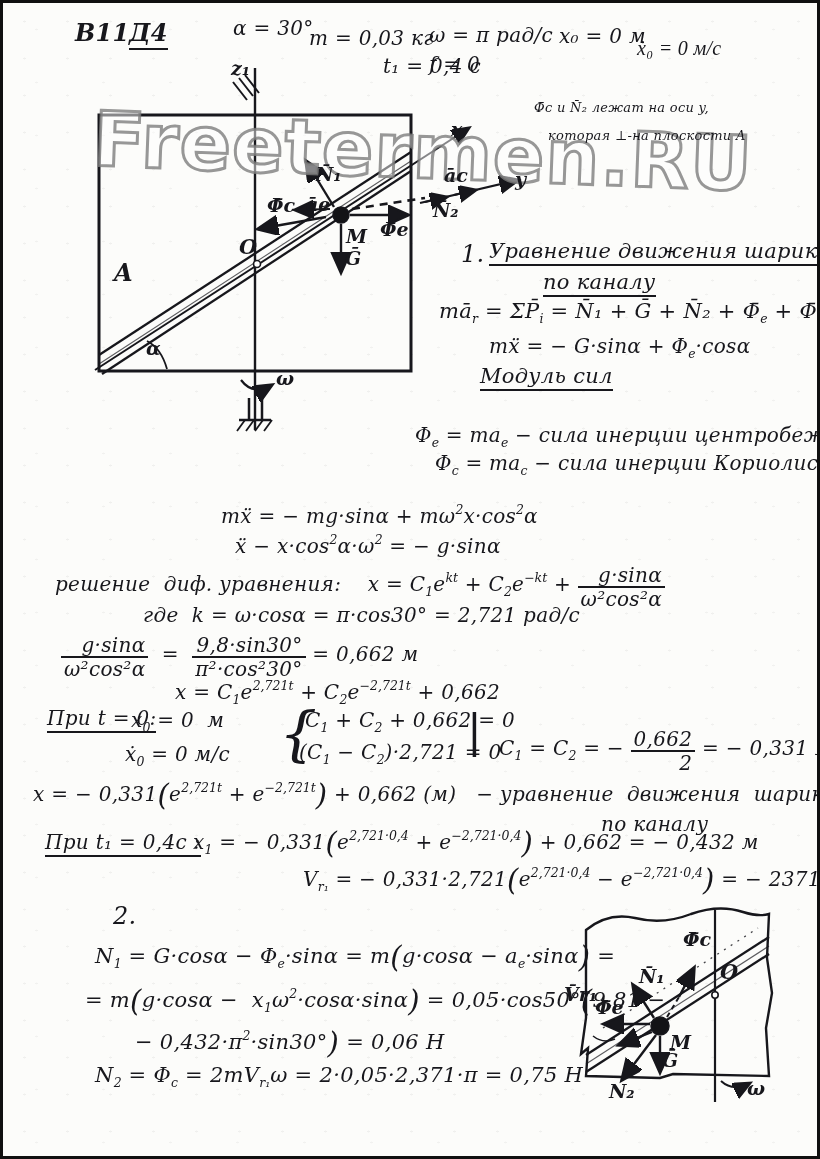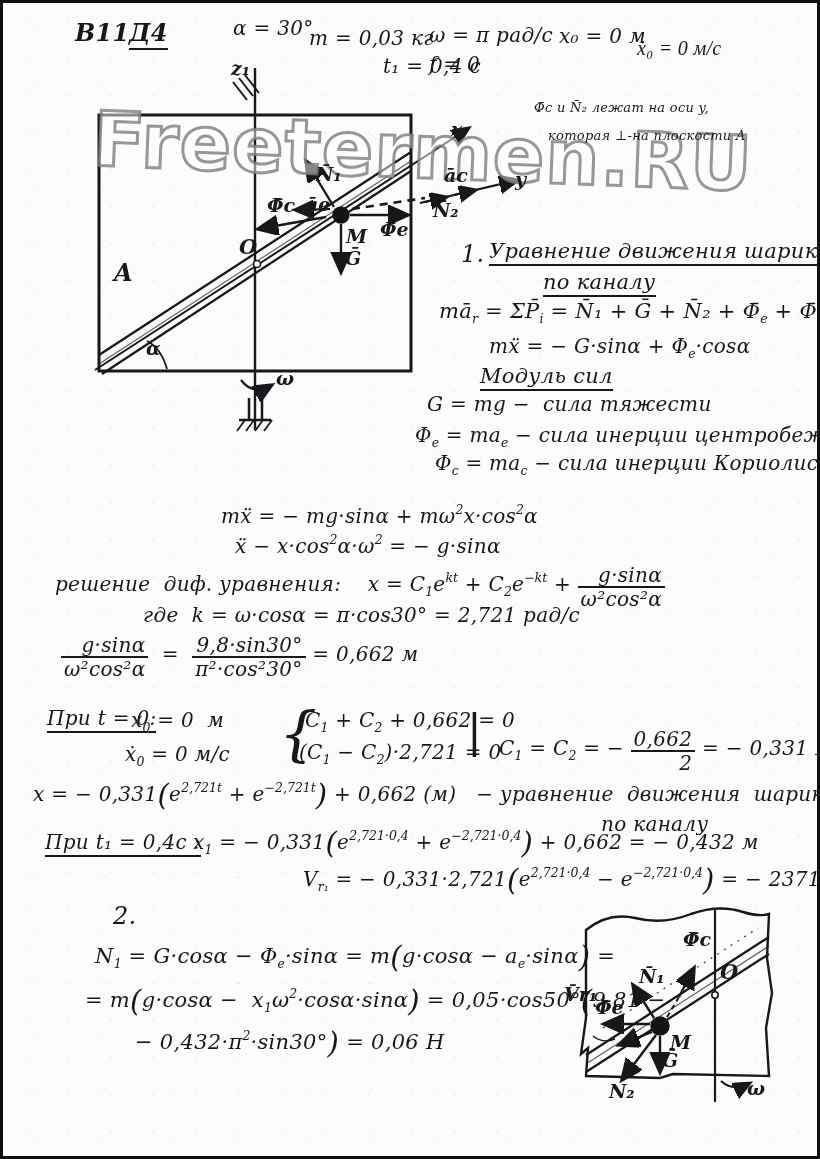--- a/index.html
+++ b/index.html
@@ -90,29 +90,29 @@
 
   <span class="eq sm" style="left:504px;top:98px;z-index:6;">Φ̄c и N̄₂ лежат на оси y,</span>
   <span class="eq sm" style="left:518px;top:126px;z-index:6;">которая ⊥-на плоскости A</span>
 
   <span class="eq big" style="left:458px;top:238px;">1.</span>
   <span class="eq ul" style="left:486px;top:236px;font-size:21px;">Уравнение движения шарика</span>
   <span class="eq ul" style="left:540px;top:267px;font-size:21px;">по каналу</span>
   <div class="eq" style="left:436px;top:296px;font-size:21px;"><span>mā</span><span class="sub">r</span><span> = ΣP̄</span><span class="sub">i</span><span> = N̄₁ + Ḡ + N̄₂ + Φ̄</span><span class="sub">e</span><span> + Φ̄</span><span class="sub">c</span></div>
   <div class="eq" style="left:486px;top:332px;"><span>mẍ = − G·sinα + Φ</span><span class="sub">e</span><span>·cosα</span></div>
   <span class="eq ul" style="left:477px;top:361px;font-size:21px;">Модуль сил</span>
-  <div class="eq" style="left:424px;top:390px;"><span>G = mg −  сила тяжести</span></div>
   <div class="eq" style="left:412px;top:421px;"><span>Φ</span><span class="sub">e</span><span> = ma</span><span class="sub">e</span><span> − сила инерции центробежная</span></div>
   <div class="eq" style="left:432px;top:449px;"><span>Φ</span><span class="sub">c</span><span> = ma</span><span class="sub">c</span><span> − сила инерции Кориолиса</span></div>
 
   <div class="eq" style="left:218px;top:500px;"><span>mẍ = − mg·sinα + mω</span><span class="sup">2</span><span>x·cos</span><span class="sup">2</span><span>α</span></div>
   <div class="eq" style="left:232px;top:530px;"><span>ẍ − x·cos</span><span class="sup">2</span><span>α·ω</span><span class="sup">2</span><span> = − g·sinα</span></div>
   <div class="eq" style="left:52px;top:562px;"><span>решение  диф. уравнения:    x = C</span><span class="sub">1</span><span>e</span><span class="sup">kt</span><span> + C</span><span class="sub">2</span><span>e</span><span class="sup">−kt</span><span> + </span><span class="frac"><span class="fn">g·sinα</span><span class="fd">ω²cos²α</span></span></div>
   <div class="eq" style="left:140px;top:601px;"><span>где  k = ω·cosα = π·cos30° = 2,721 рад/с</span></div>
   <div class="eq" style="left:58px;top:632px;"><span class="frac"><span class="fn">g·sinα</span><span class="fd">ω²cos²α</span></span><span>  =  </span><span class="frac"><span class="fn">9,8·sin30°</span><span class="fd">π²·cos²30°</span></span><span> = 0,662 м</span></div>
+  <div class="eq" style="left:172px;top:676px;"><span>x = C</span><span class="sub">1</span><span>e</span><span class="sup">2,721t</span><span> + C</span><span class="sub">2</span><span>e</span><span class="sup">−2,721t</span><span> + 0,662</span></div>
 
   <span class="eq ul" style="left:44px;top:704px;">При t = 0:</span>
   <div class="eq" style="left:128px;top:706px;"><span>x</span><span class="sub">0</span><span> = 0  м</span></div>
   <div class="eq" style="left:122px;top:740px;"><span>ẋ</span><span class="sub">0</span><span> = 0 м/с</span></div>
   <span class="eq brace" style="left:276px;top:700px;">{</span>
   <div class="eq" style="left:302px;top:706px;"><span>C</span><span class="sub">1</span><span> + C</span><span class="sub">2</span><span> + 0,662 = 0</span></div>
   <div class="eq" style="left:296px;top:738px;"><span>(C</span><span class="sub">1</span><span> − C</span><span class="sub">2</span><span>)·2,721 = 0</span></div>
   <span class="eq vbar" style="left:464px;top:706px;">|</span>
   <div class="eq" style="left:496px;top:726px;"><span>C</span><span class="sub">1</span><span> = C</span><span class="sub">2</span><span> = − </span><span class="frac"><span class="fn">0,662</span><span class="fd">2</span></span><span> = − 0,331 м</span></div>
 
@@ -120,20 +120,21 @@
   <span class="eq" style="left:598px;top:810px;">по каналу</span>
 
   <span class="eq ul" style="left:42px;top:828px;">При t₁ = 0,4с :</span>
   <div class="eq" style="left:190px;top:824px;"><span>x</span><span class="sub">1</span><span> = − 0,331</span><span class="bigp">(</span><span>e</span><span class="sup">2,721·0,4</span><span> + e</span><span class="sup">−2,721·0,4</span><span class="bigp">)</span><span> + 0,662 = − 0,432 м</span></div>
   <div class="eq" style="left:300px;top:861px;"><span>V</span><span class="sub">r₁</span><span> = − 0,331·2,721</span><span class="bigp">(</span><span>e</span><span class="sup">2,721·0,4</span><span> − e</span><span class="sup">−2,721·0,4</span><span class="bigp">)</span><span> = − 2371 м/с</span></div>
 
   <span class="eq big" style="left:110px;top:900px;">2.</span>
   <div class="eq" style="left:92px;top:938px;font-size:21px;"><span>N</span><span class="sub">1</span><span> = G·cosα − Φ</span><span class="sub">e</span><span>·sinα = m</span><span class="bigp">(</span><span>g·cosα − a</span><span class="sub">e</span><span>·sinα</span><span class="bigp">)</span><span> =</span></div>
   <div class="eq" style="left:82px;top:982px;font-size:21px;"><span>= m</span><span class="bigp">(</span><span>g·cosα −  x</span><span class="sub">1</span><span>ω</span><span class="sup">2</span><span>·cosα·sinα</span><span class="bigp">)</span><span> = 0,05·cos50°</span><span class="bigp">(</span><span>9,81 −</span></div>
   <div class="eq" style="left:132px;top:1024px;font-size:21px;"><span>− 0,432·π</span><span class="sup">2</span><span>·sin30°</span><span class="bigp">)</span><span> = 0,06 Н</span></div>
+  <div class="eq" style="left:92px;top:1060px;font-size:21px;"><span>N</span><span class="sub">2</span><span> = Φ</span><span class="sub">c</span><span> = 2mV</span><span class="sub">r₁</span><span>ω = 2·0,05·2,371·π = 0,75 Н</span></div>
 
   <svg style="left:560px;top:895px;" width="260" height="225" viewBox="0 0 260 225" fill="none">
     <path d="M23,32 Q45,14 72,20 Q100,27 128,16 Q156,6 180,14 Q196,19 206,16 L204,60 L209,95 L203,130 L206,178 L110,176 L97,180 L23,178 L25,150 L18,156 L23,120 Z" stroke-width="2.4"></path>
     <line x1="152" y1="12" x2="152" y2="204" stroke-width="2.2"></line>
     <line x1="23" y1="174" x2="206" y2="56" stroke-width="2.3"></line>
     <line x1="23" y1="157" x2="206" y2="39" stroke-width="2.3"></line>
     <line x1="23" y1="166" x2="206" y2="48" stroke-width="1.1" opacity=".7"></line>
     <line x1="40" y1="130" x2="195" y2="30" stroke-width="1.3" stroke-dasharray="2,6" opacity=".8"></line>
     <circle cx="97" cy="128" r="9" fill="#131316" stroke-width="1.5"></circle>
     <circle cx="152" cy="97" r="3.2" fill="#fff" stroke-width="1.6"></circle>

